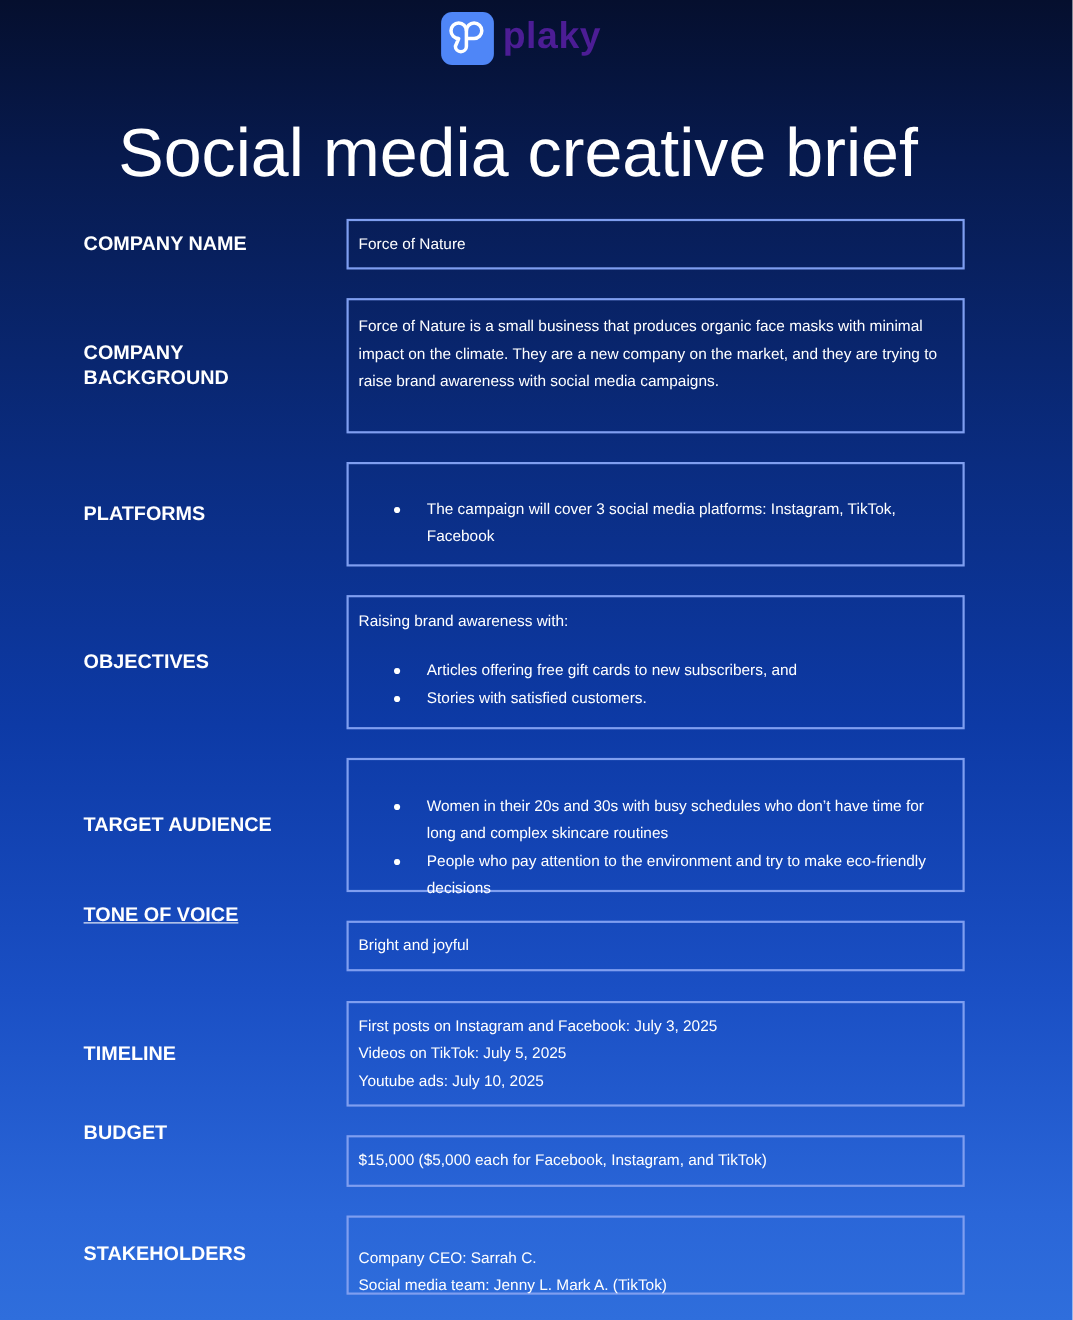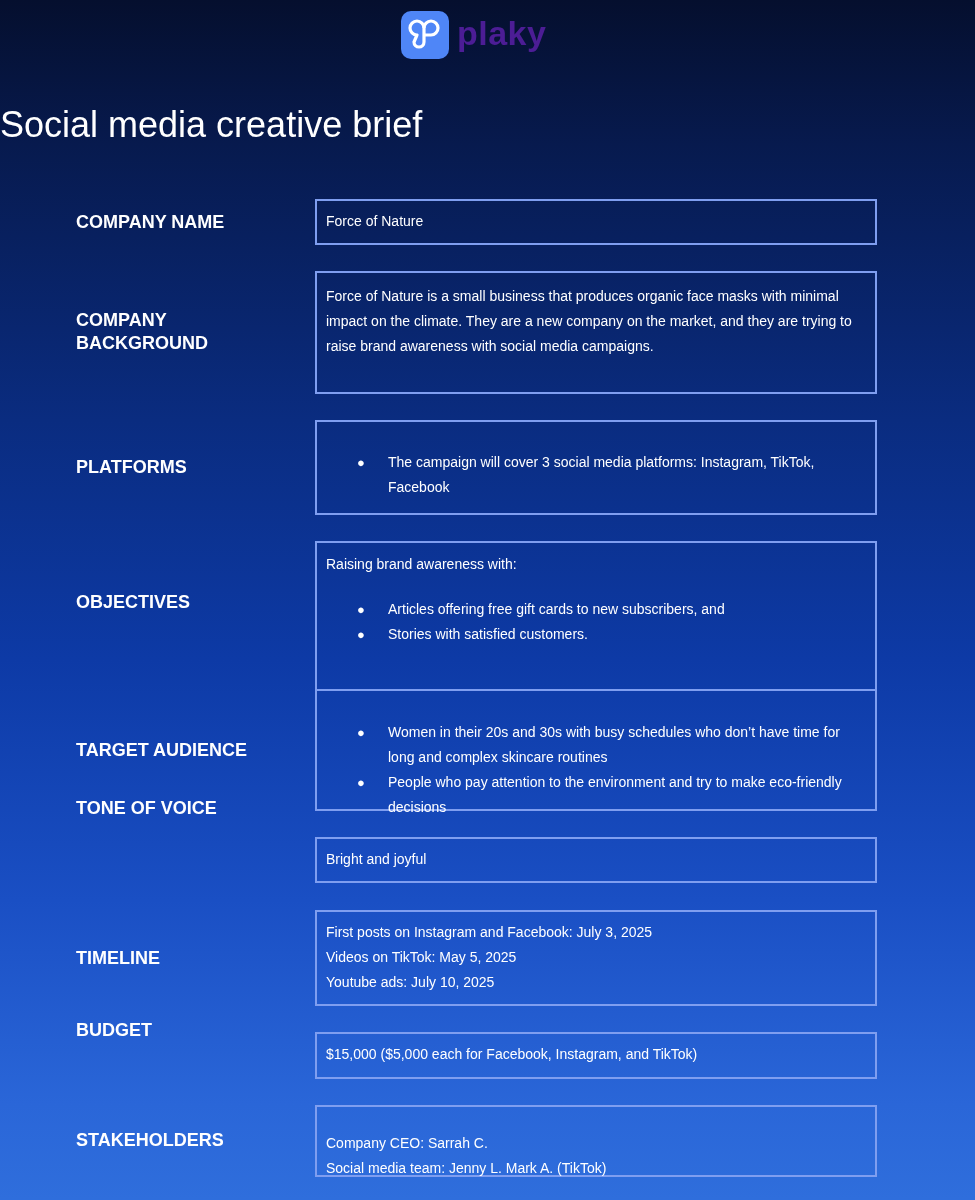--- a/index.html
+++ b/index.html
@@ -18,21 +18,22 @@
       width: 48px; height: 48px; border-radius: 10px;
       background: #4f86f7;
       display: flex; align-items: center; justify-content: center;
     }
     .logo-text {
       font-size: 34px; font-weight: 700; letter-spacing: 0.5px;
       color: #4c1d95; line-height: 1; margin-top: -4px;
     }
     .title {
       position: absolute; top: 104px; left: 0; width: 942px;
-      font-size: 36px; font-weight: 400; color: #ffffff;
+      text-align: center;
+      font-size: 62px; font-weight: 400; color: #ffffff;
     }
     .row { position: absolute; left: 0; width: 975px; }
     .label {
       position: absolute; left: 76px;
       font-size: 18px; font-weight: 700; line-height: 23px;
       text-transform: uppercase;
       transform: translateY(-50%);
     }
     .box {
       position: absolute; left: 315px; width: 562px;
@@ -84,51 +85,51 @@
   <div class="label" style="top:467px;">PLATFORMS</div>
   <div class="box" style="top:420px; height:95px;">
     <ul>
       <li>The campaign will cover 3 social media platforms: Instagram, TikTok, Facebook</li>
     </ul>
   </div>
 </div>
 
 <div class="row">
   <div class="label" style="top:602px;">OBJECTIVES</div>
-  <div class="box" style="top:541px; height:150px; padding-top:9px;">
+  <div class="box" style="top:541px; height:122px; padding-top:9px;">
     <span class="line">Raising brand awareness with:</span>
     <ul>
       <li>Articles offering free gift cards to new subscribers, and</li>
       <li>Stories with satisfied customers.</li>
     </ul>
   </div>
 </div>
 
 <div class="row">
   <div class="label" style="top:750px;">TARGET AUDIENCE</div>
   <div class="box" style="top:689px; height:122px; padding-top:9px;">
     <ul>
       <li>Women in their 20s and 30s with busy schedules who don’t have time for long and complex skincare routines</li>
       <li>People who pay attention to the environment and try to make eco-friendly decisions</li>
     </ul>
   </div>
 </div>
 
 <div class="row">
-  <div class="label" style="top:808px;">TONE OF VOICE</div>
+  <div class="label" style="top:832px;text-decoration:underline;">TONE OF VOICE</div>
   <div class="box" style="top:837px; height:46px;">
     <span>Bright and joyful</span>
   </div>
 </div>
 
 <div class="row">
   <div class="label" style="top:958px;">TIMELINE</div>
   <div class="box" style="top:910px; height:96px; padding-top:8px;">
     <span class="line">First posts on Instagram and Facebook: July 3, 2025</span>
-    <span class="line">Videos on TikTok: May 5, 2025</span>
+    <span class="line">Videos on TikTok: July 5, 2025</span>
     <span class="line">Youtube ads: July 10, 2025</span>
   </div>
 </div>
 
 <div class="row">
   <div class="label" style="top:1006px;margin-top:24px;">BUDGET</div>
   <div class="box" style="top:1032px; height:47px;">
     <span>$15,000 ($5,000 each for Facebook, Instagram, and TikTok)</span>
   </div>
 </div>

